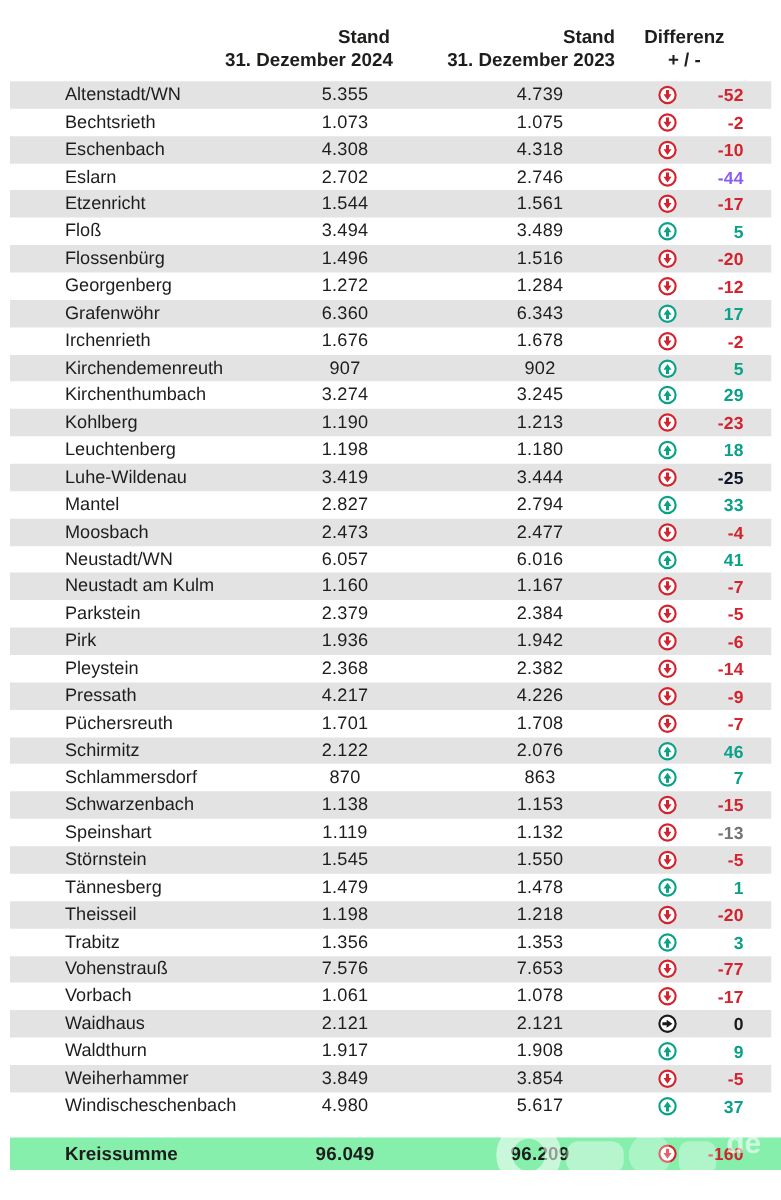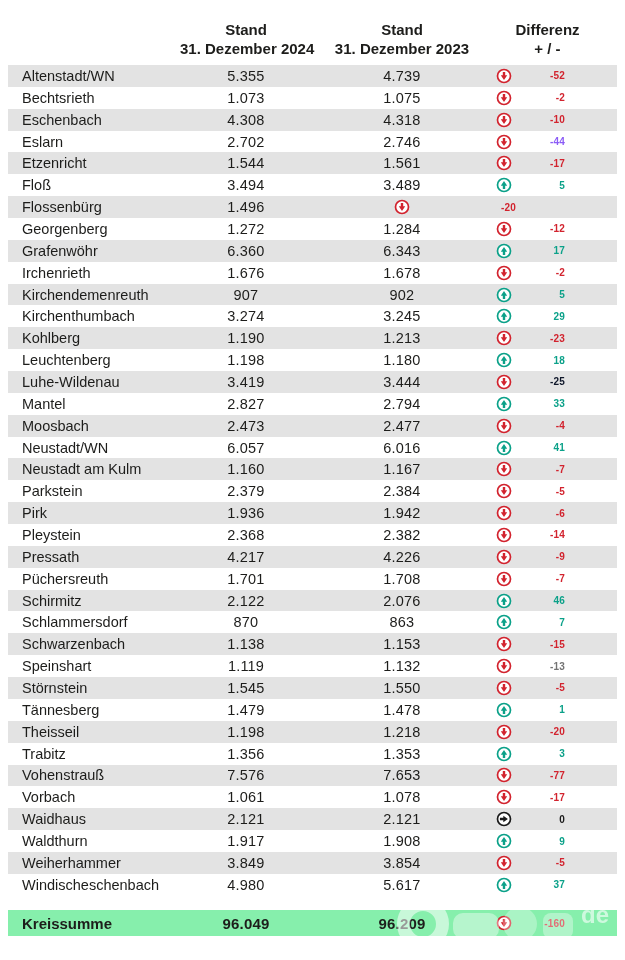--- a/index.html
+++ b/index.html
@@ -11,39 +11,40 @@
     color: #1d1d1b;
     position: relative;
   }
   .sheet { position: absolute; left: 0; top: 0; width: 625px; height: 960px; }
 
   
   .grid {
     display: grid;
     grid-template-columns: 172px 132px 180px 24px 49px 1fr;
     align-items: center;
+    padding-left: 30px;
   }
 
   .header {
     position: absolute; left: 8px; top: 20px; width: 609px;
     font-weight: bold; font-size: 15px; line-height: 19px;
   }
   .hrow { display: grid; grid-template-columns: 172px 132px 180px 125px; align-items: center; }
-  .hc { text-align: center; white-space: nowrap; }
+  .hc { text-align: right; white-space: nowrap; }
   .hdiff { text-align: center; padding-right: 14px; }
 
   .tbody { position: absolute; left: 8px; top: 65px; width: 609px; }
   .row { height: 21.87px; font-size: 14.5px; }
   .row.stripe { background: #e3e3e3; }
   .cell { overflow: visible; white-space: nowrap; }
   .name { padding-left: 14px; }
   .num { text-align: center; letter-spacing: 0.2px; }
   .arrow { display: flex; justify-content: center; align-items: center; }
   .arrow svg { display: block; }
-  .diff { text-align: right; font-weight: bold; font-size: 10px; letter-spacing: 0.2px; }
+  .diff { text-align: right; font-weight: bold; font-size: 14px; letter-spacing: 0.2px; }
 
   .footer-row {
     position: absolute; left: 8px; top: 910px; width: 609px; height: 26px;
     background: #86efac; font-weight: bold; font-size: 15px;
   }
   .footer-row .name { font-weight: bold; }
 
   
   .watermark { position: absolute; left: 385px; top: 893px; width: 240px; height: 62px; pointer-events: none; }
   .wm-ring {
@@ -153,20 +154,21 @@
             <circle cx="8" cy="8" r="6.5" fill="#ffffff" stroke="#0ba189" stroke-width="1.7"></circle>
             <path d="M6.8 3.9 L9.2 3.9 L9.2 7.3 L11.2 7.3 L8 11.9 L4.8 7.3 L6.8 7.3 Z" fill="#0ba189"></path>
           </svg>
         </div>
         <div class="cell diff" style="color:#0ba189">5</div>
         <div class="cell"></div>
       </div>
       <div class="row grid stripe">
         <div class="cell name">Flossenbürg</div>
         <div class="cell num">1.496</div>
+        <div class="cell num">1.516</div>
         <div class="cell arrow">
           <svg width="16" height="16" viewBox="0 0 16 16" style="transform:rotate(0deg)">
             <circle cx="8" cy="8" r="6.5" fill="#ffffff" stroke="#d2232e" stroke-width="1.7"></circle>
             <path d="M6.8 3.9 L9.2 3.9 L9.2 7.3 L11.2 7.3 L8 11.9 L4.8 7.3 L6.8 7.3 Z" fill="#d2232e"></path>
           </svg>
         </div>
         <div class="cell diff" style="color:#d2232e">-20</div>
         <div class="cell"></div>
       </div>
       <div class="row grid">

